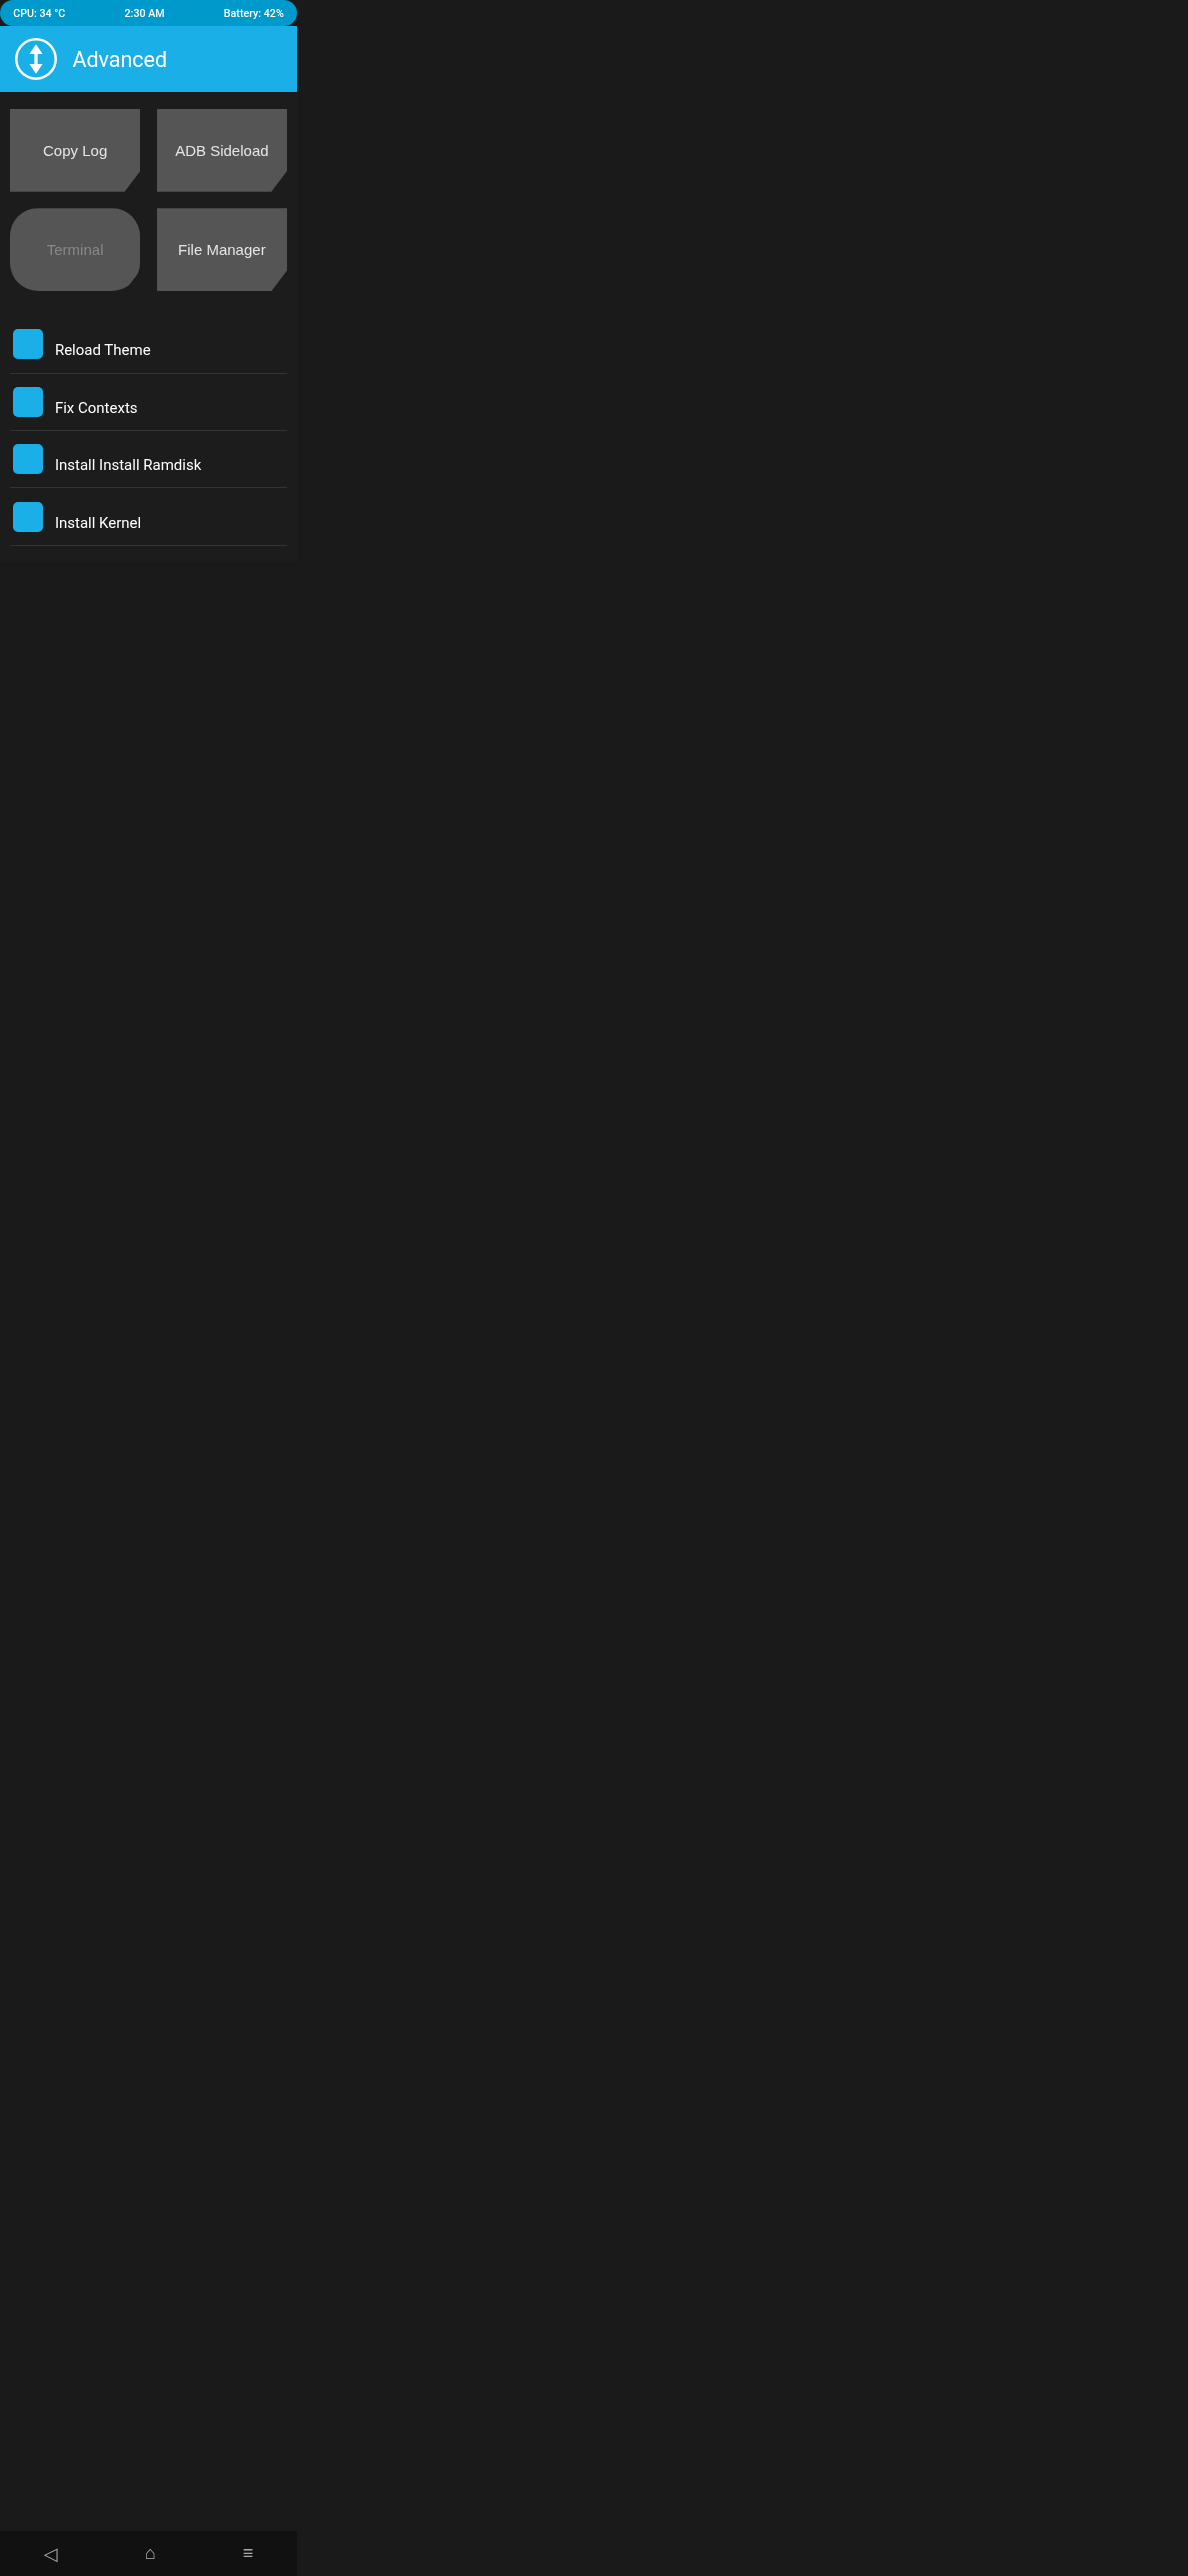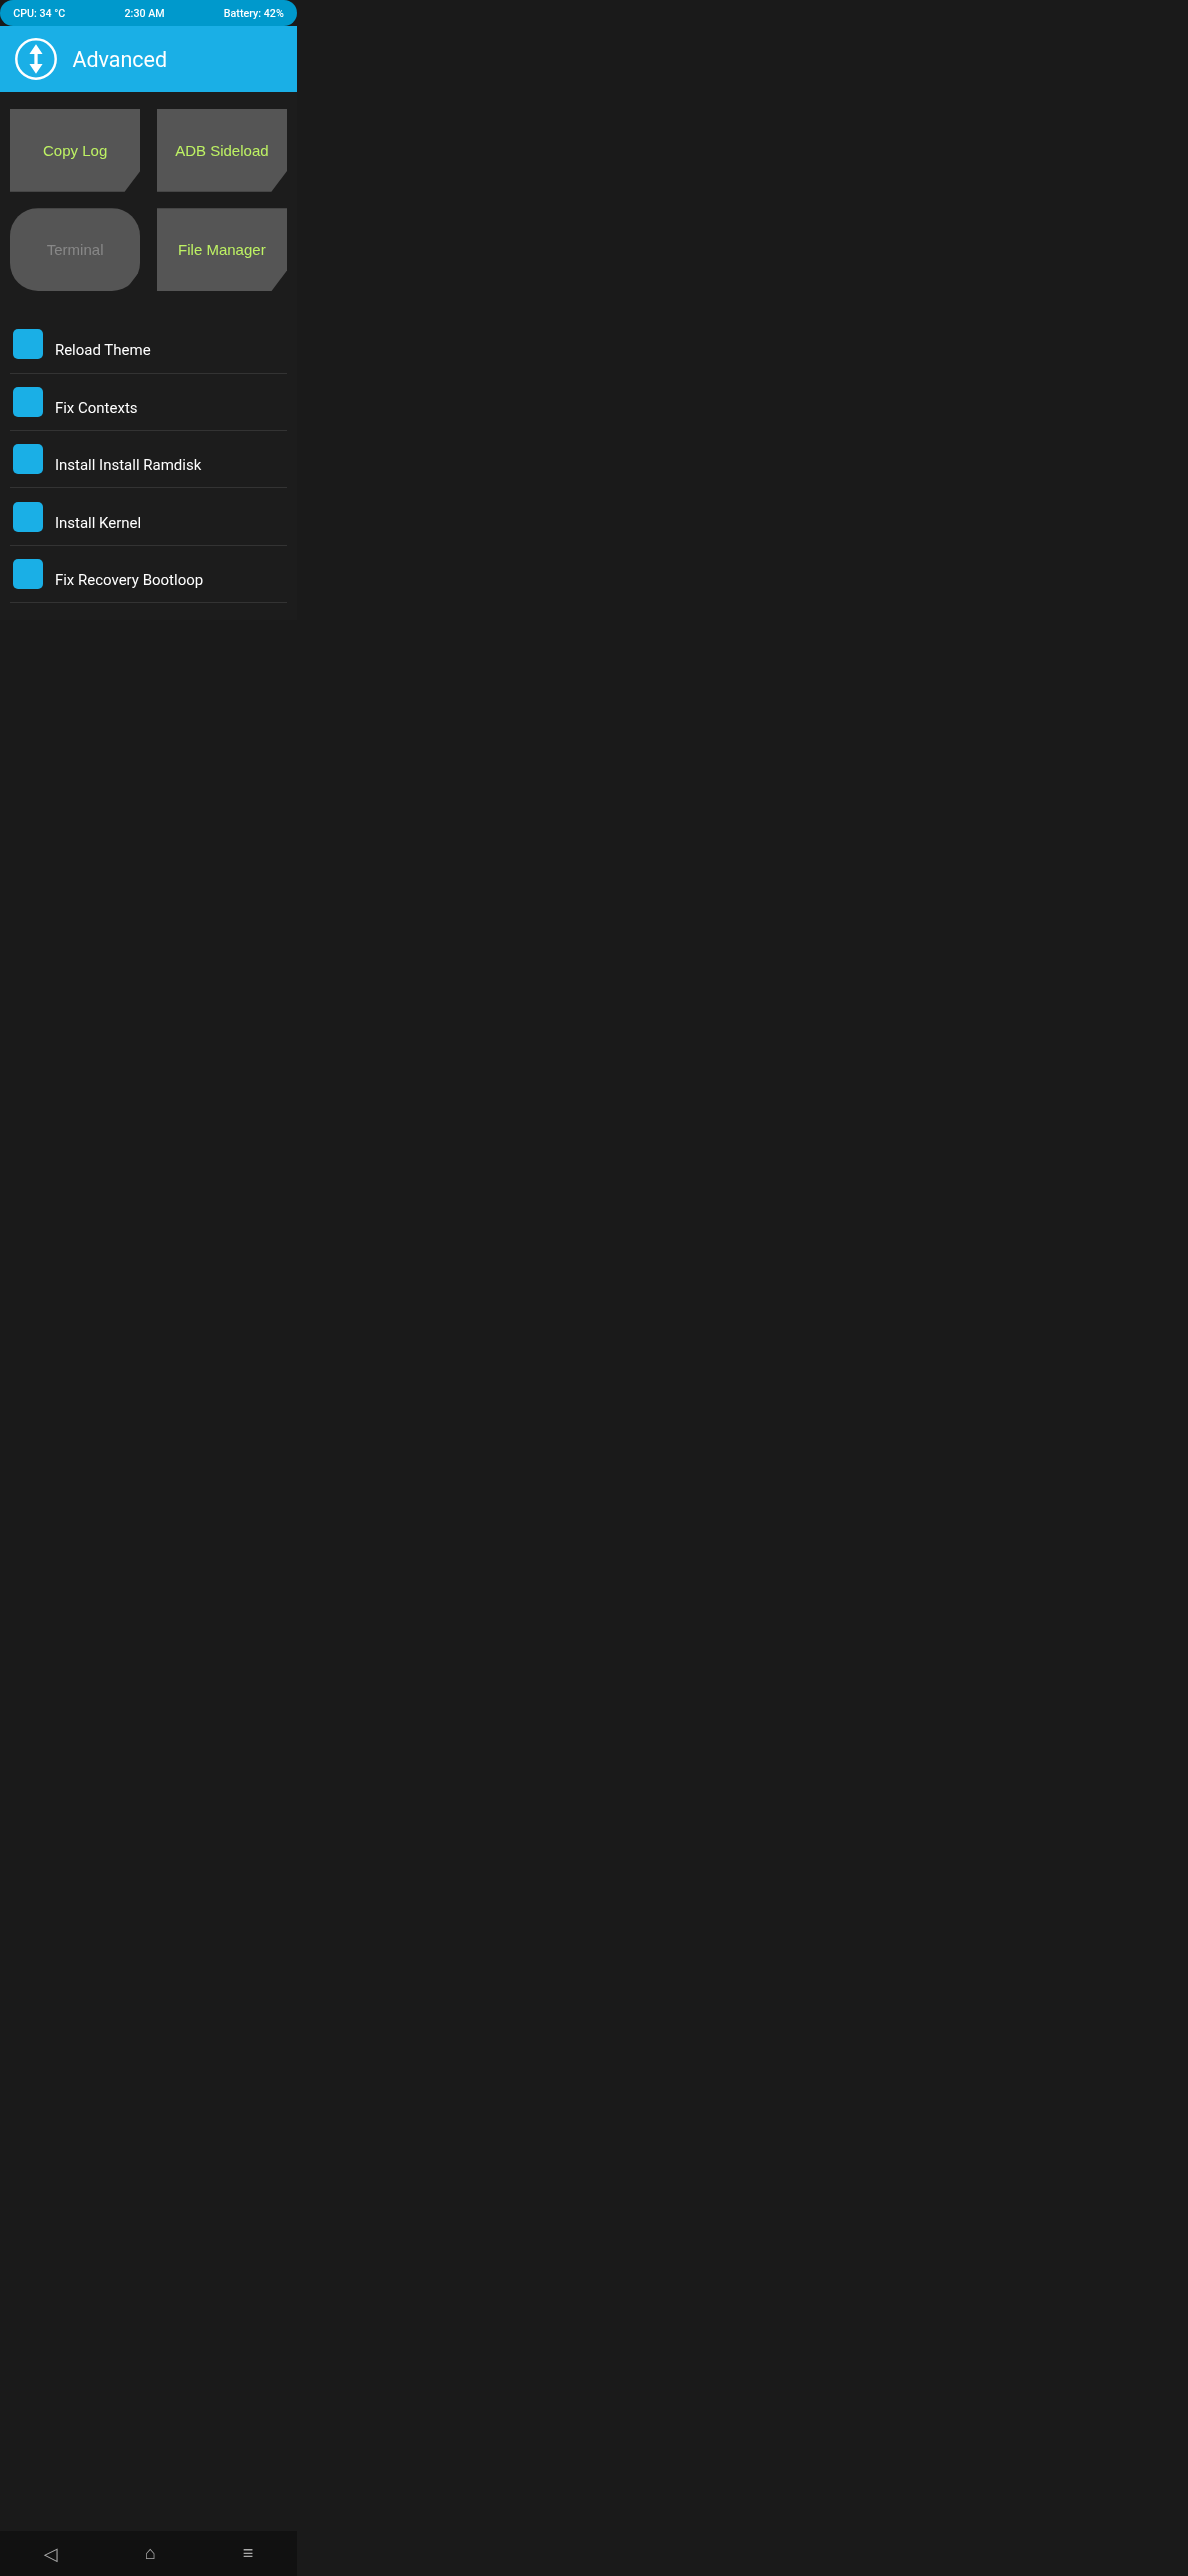--- a/index.html
+++ b/index.html
@@ -58,21 +58,21 @@
 
     .button-grid {
       display: grid;
       grid-template-columns: 1fr 1fr;
       gap: 16.5px;
       margin-bottom: 25px;
     }
 
     .grid-button {
       background-color: #555555;
-      color: #bef264;
+      color: #e5e5e5;
       border: none;
       padding: 26.4px 10px;
       font-size: 15px;
       font-weight: 400;
       text-align: center;
       cursor: pointer;
       position: relative;
       clip-path: polygon(0 0, 100% 0, 100% 75%, 88% 100%, 0 100%);
       min-height: 83px;
     }
@@ -184,24 +184,20 @@
     <div class="list-item">
       <div class="list-icon"></div>
       <span class="list-label">Install Install Ramdisk</span>
     </div>
 
     <div class="list-item">
       <div class="list-icon"></div>
       <span class="list-label">Install Kernel</span>
     </div>
 
-    <div class="list-item">
-      <div class="list-icon"></div>
-      <span class="list-label">Fix Recovery Bootloop</span>
-    </div>
 
   </div>
 
 </div>
 
 <div style="height: 50px;"></div>
 
 <div class="nav-bar">
   <span class="nav-icon">◁</span>
   <span class="nav-icon">⌂</span>

